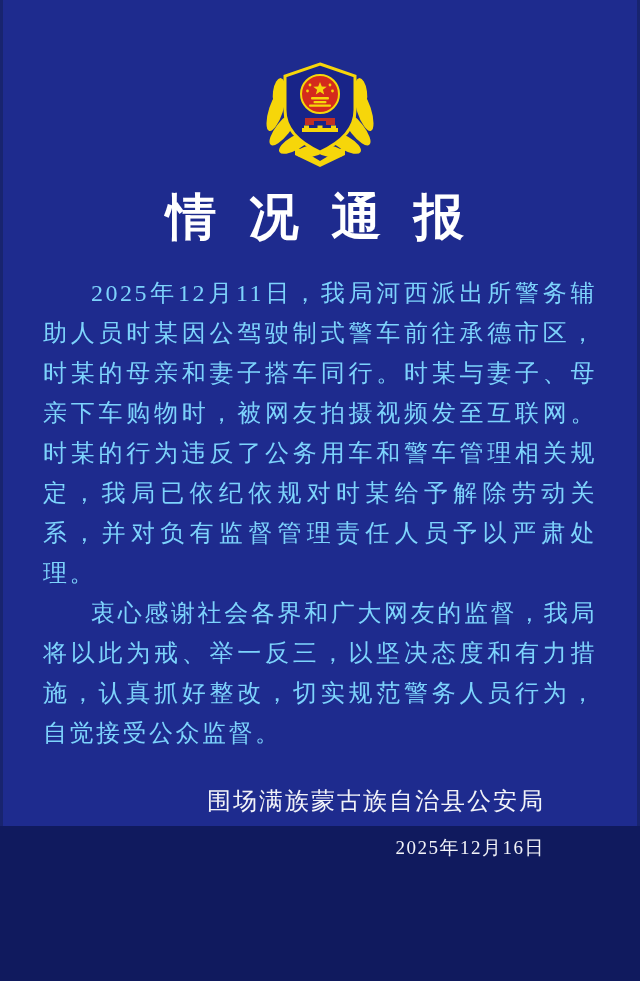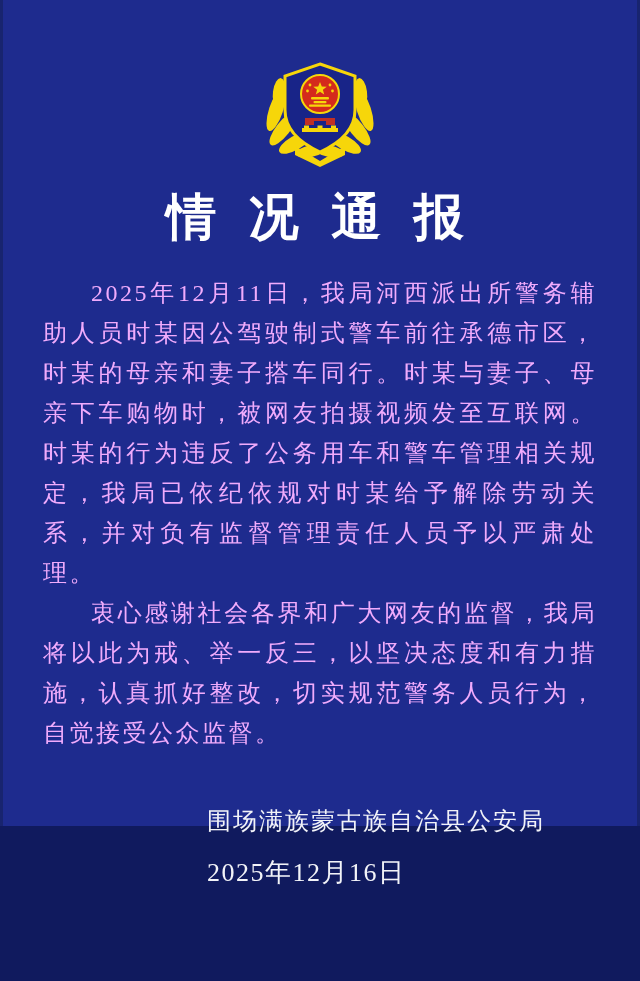--- a/index.html
+++ b/index.html
@@ -37,43 +37,43 @@
   }
   .doc-body{
     margin-top:28px;
     width:100%;
     box-sizing:border-box;
     padding:0 40px;
     font-size:24px;
     line-height:40px;
     letter-spacing:2.5px;
     text-align:justify;
-    color:#f0abfc;
+    color:#7dd3fc;
   }
   .doc-body p{
     margin:0;
     text-indent:2em;
     text-justify:inter-ideograph;
   }
   .footer-block{
-    margin-top:52px;
+    margin-top:32px;
     align-self:flex-end;
     margin-right:92px;
     display:flex;
     flex-direction:column;
-    align-items:flex-start;
+    align-items:flex-end;
   }
   .signature{
     font-size:24px;
     letter-spacing:2px;
     white-space:nowrap;
   }
   .doc-date{
     margin-top:18px;
-    font-size:26px;
+    font-size:19px;
     letter-spacing:1.5px;
     white-space:nowrap;
     font-family:Liberation Serif, serif;
   }
 </style>
 </head>
 <body>
 
 <div class="notice">
 

